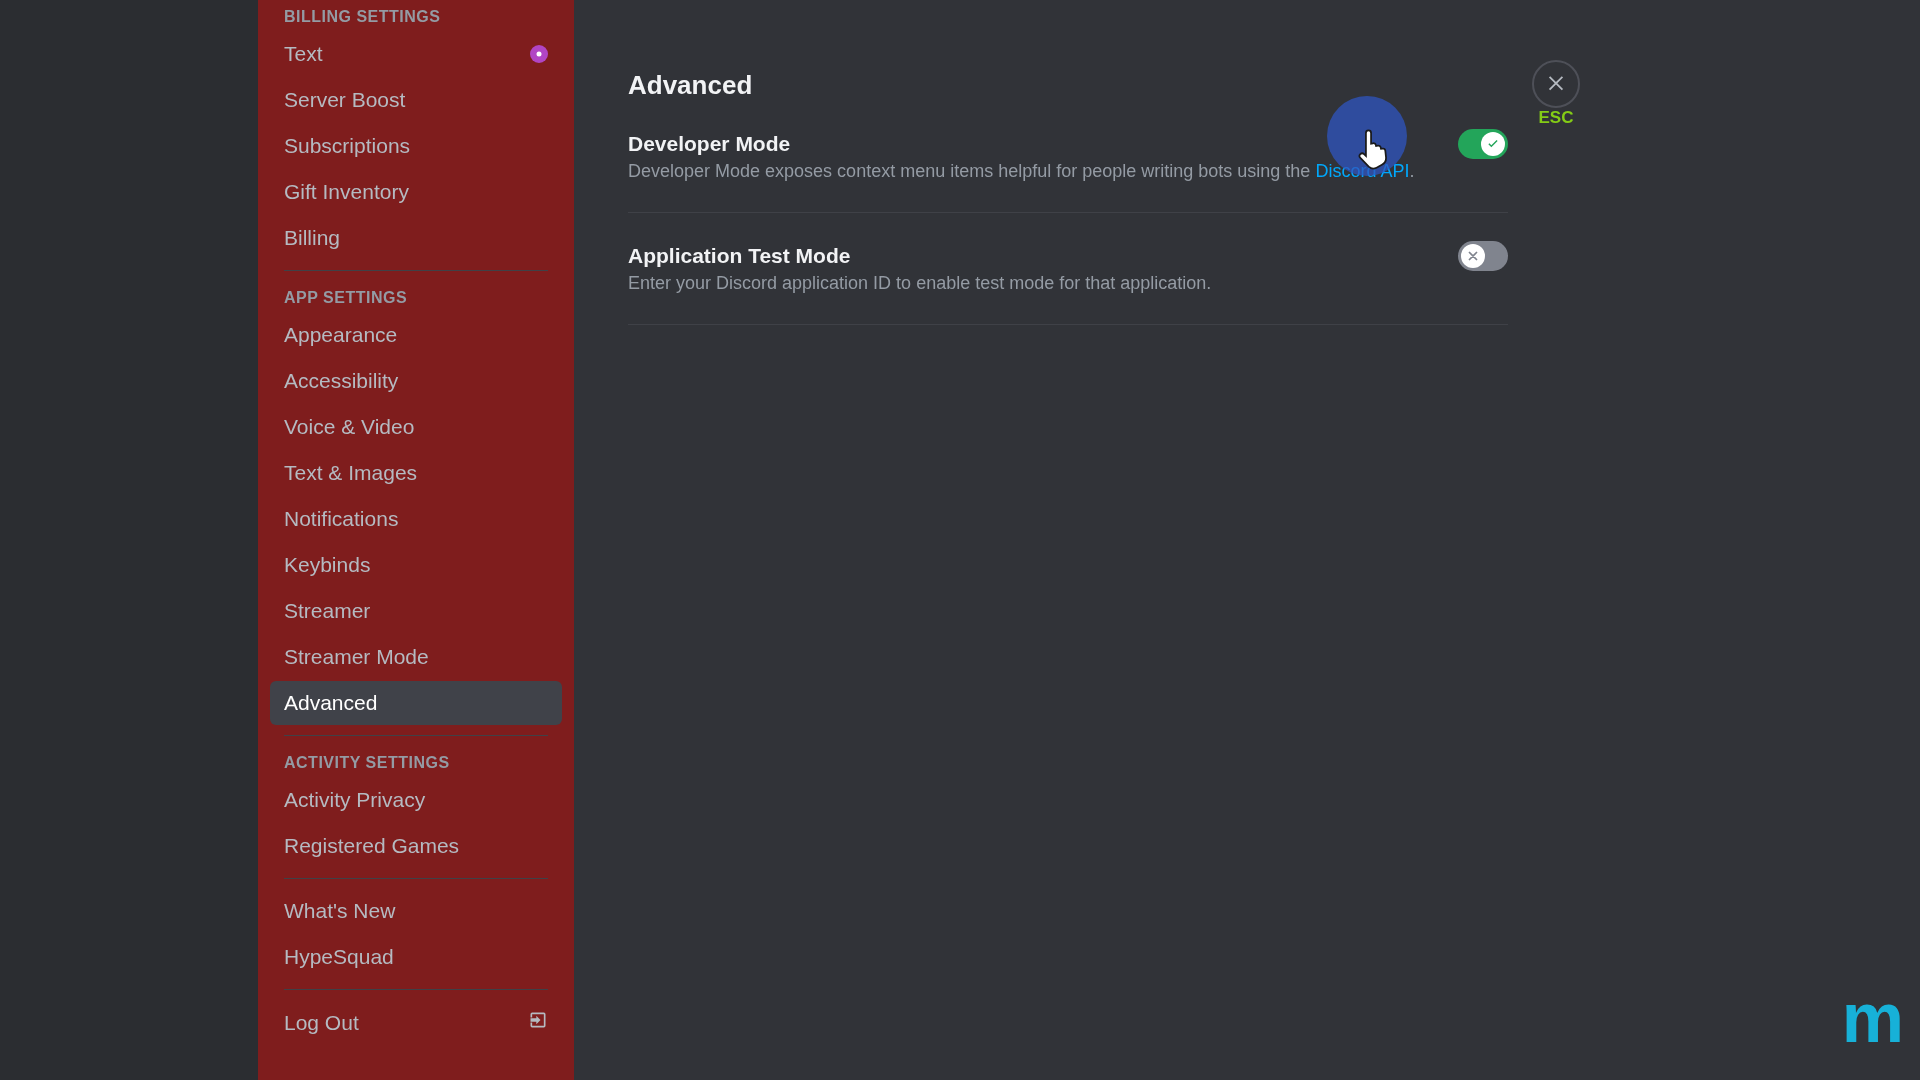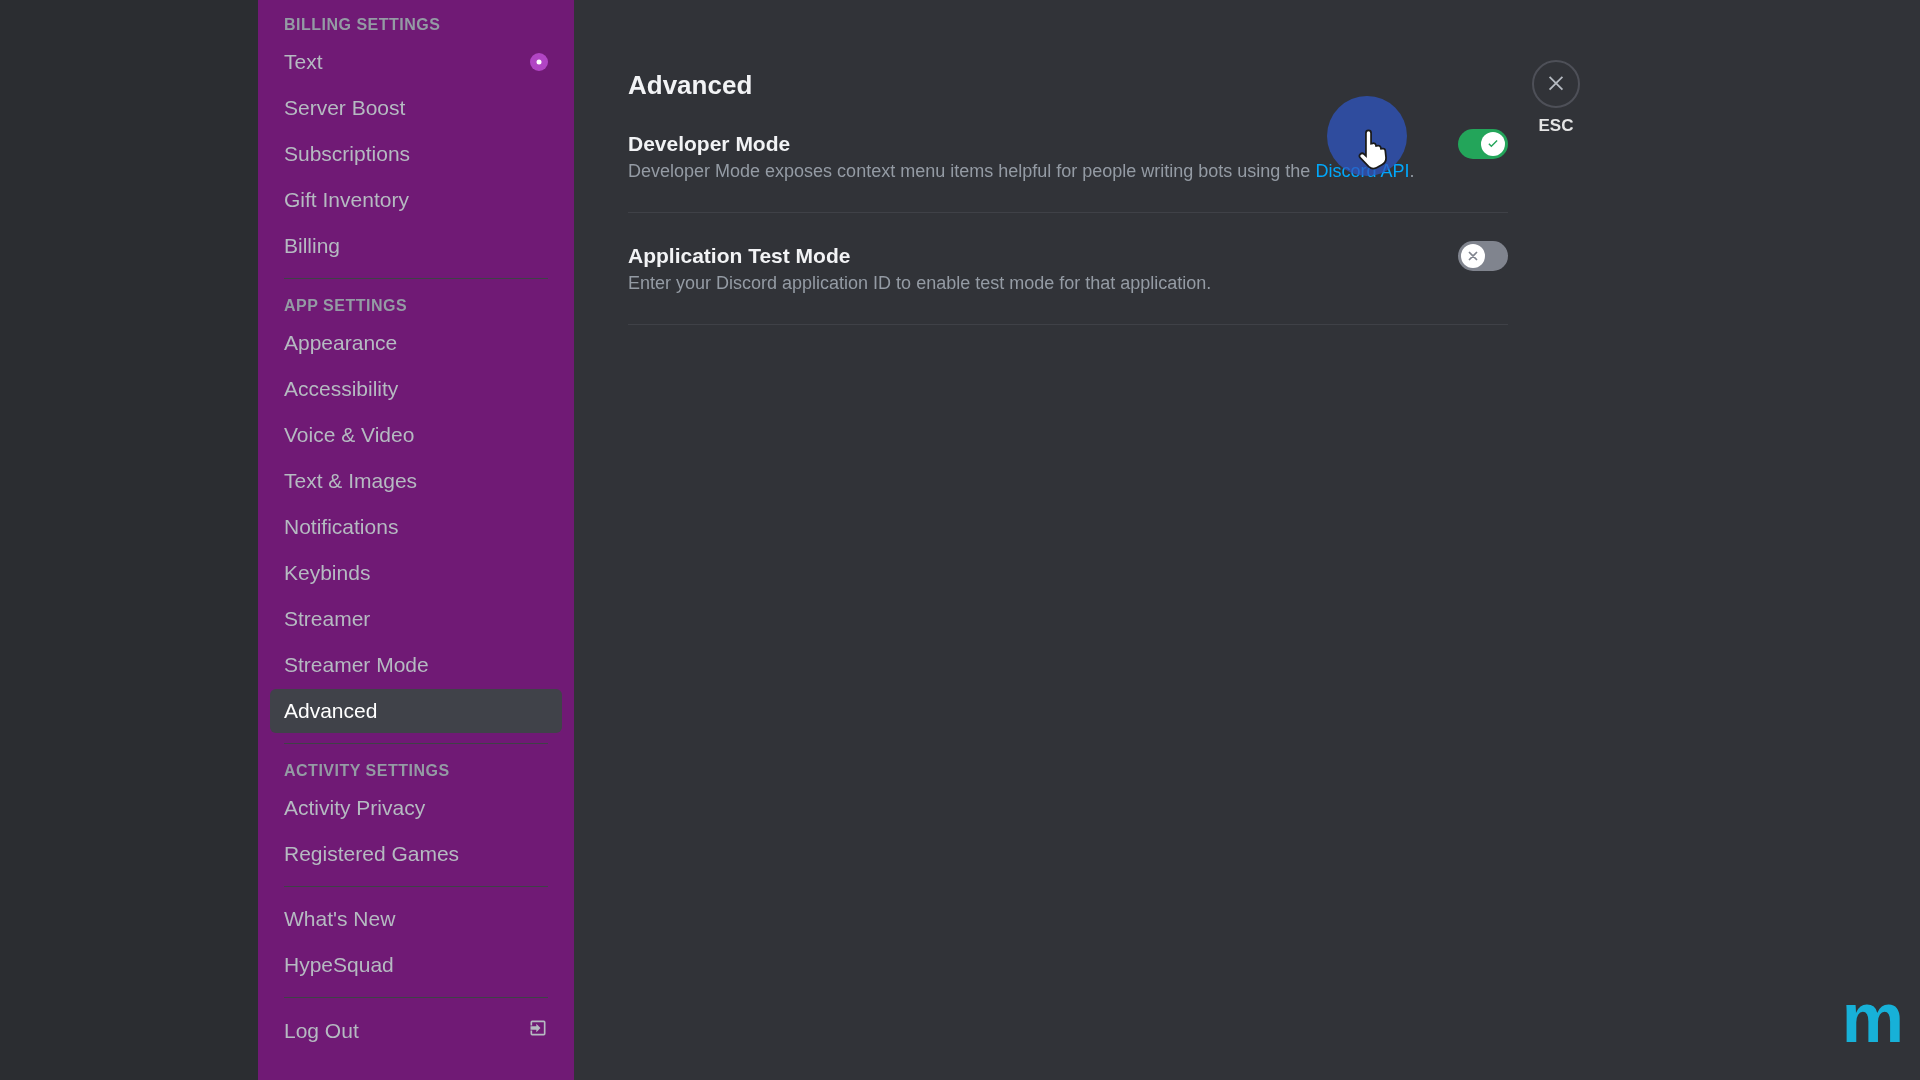--- a/index.html
+++ b/index.html
@@ -8,22 +8,22 @@
     background: #313338;
     color: #dbdee1;
     width: 1920px;
     height: 1080px;
     overflow: hidden;
     display: flex;
   }
   .left-pad { width: 258px; background: #2b2d31; }
   .sidebar {
     width: 316px;
-    background: #701a75;
-    padding: 8px 12px 0 12px;
+    background: #7f1d1d;
+    padding: 0 12px 0 12px;
     overflow-y: auto;
   }
   .section-header {
     font-size: 16px;
     font-weight: 700;
     color: #949ba4;
     letter-spacing: 0.5px;
     padding: 8px 14px 6px 14px;
     text-transform: uppercase;
   }
@@ -103,21 +103,21 @@
     display: flex; flex-direction: column; align-items: center;
   }
   .close-btn {
     width: 48px; height: 48px; border-radius: 50%;
     border: 2.5px solid #4e5058;
     display: flex; align-items: center; justify-content: center;
     cursor: pointer;
   }
   .close-btn svg { width: 22px; height: 22px; fill: #b5bac1; }
   .esc-label {
-    font-size: 17px; font-weight: 600; color: #e5e5e5; margin-top: 8px;
+    font-size: 17px; font-weight: 600; color: #84cc16; margin-top: 0;
   }
   .cursor-highlight {
     position: absolute;
     width: 80px; height: 80px;
     border-radius: 50%;
     background: #2f56c0;
     opacity: 0.75;
     pointer-events: none;
     z-index: 5;
   }

